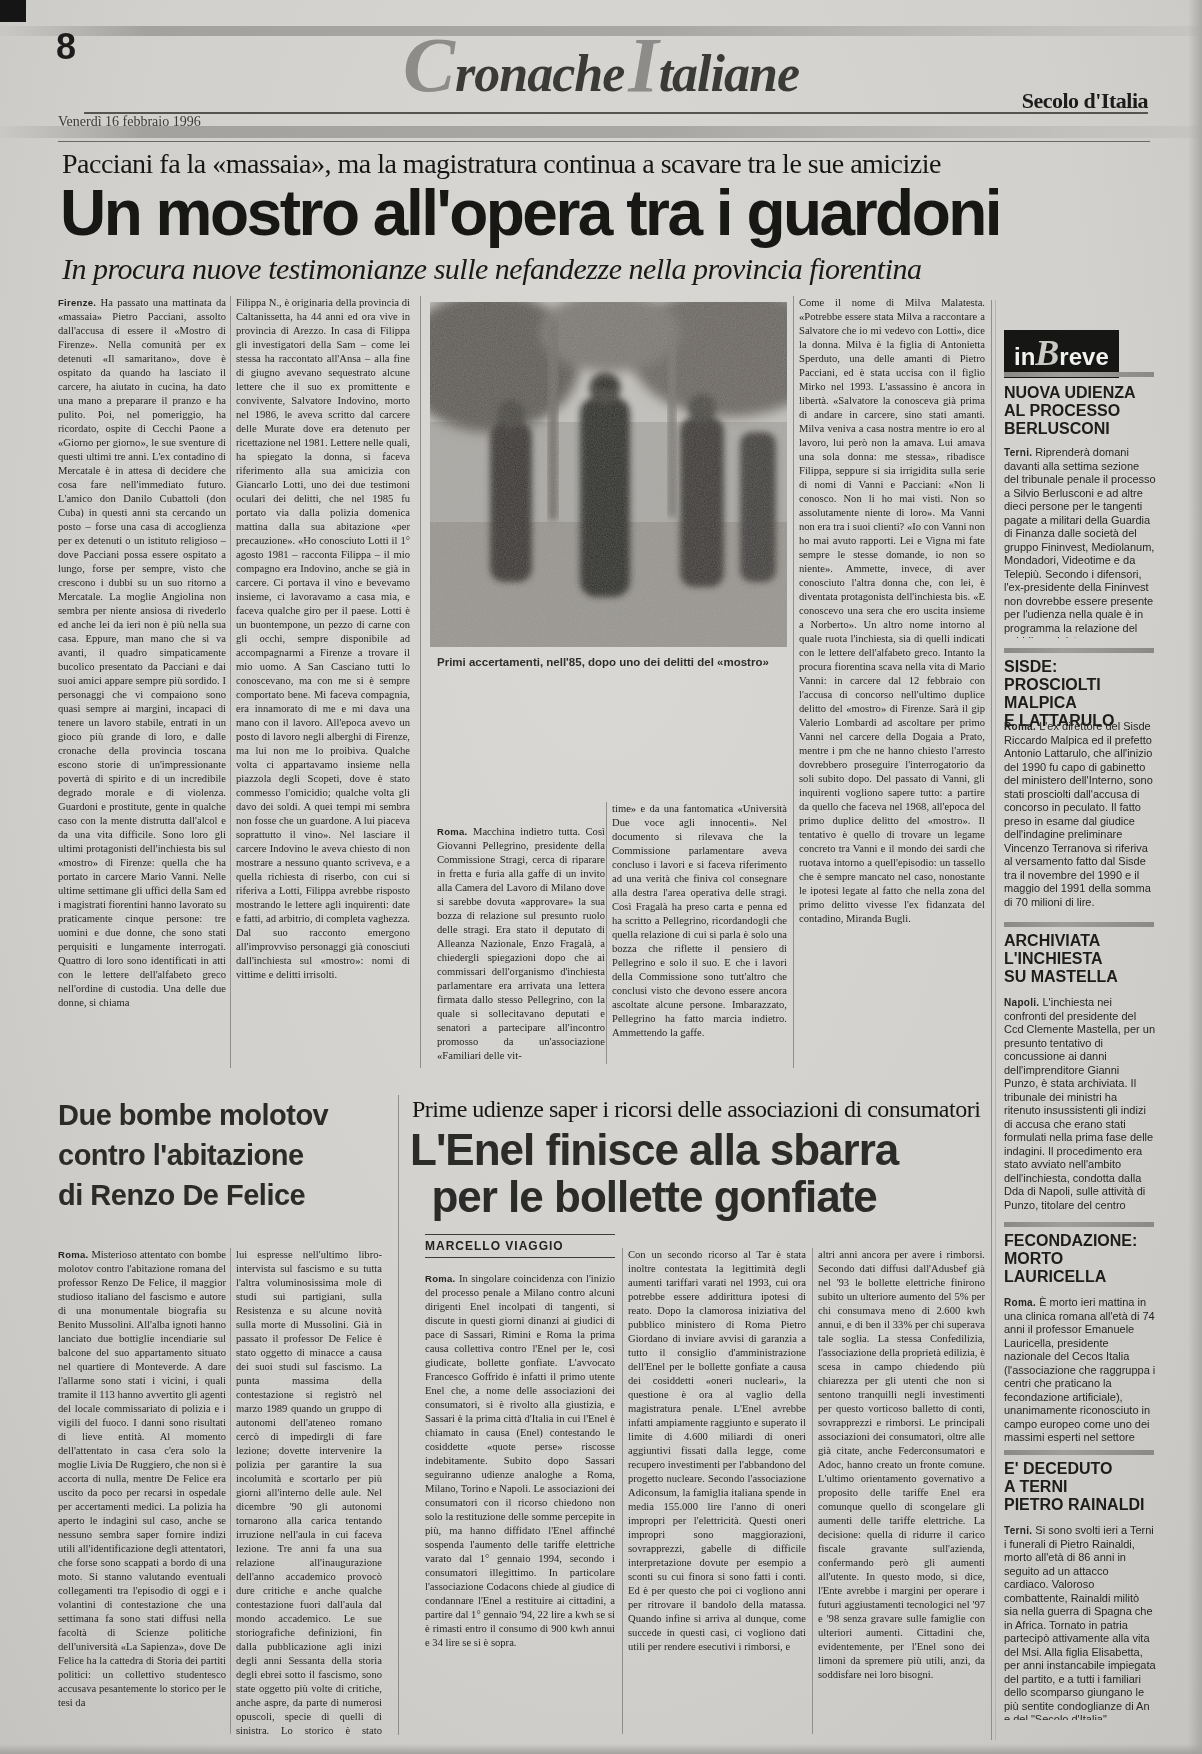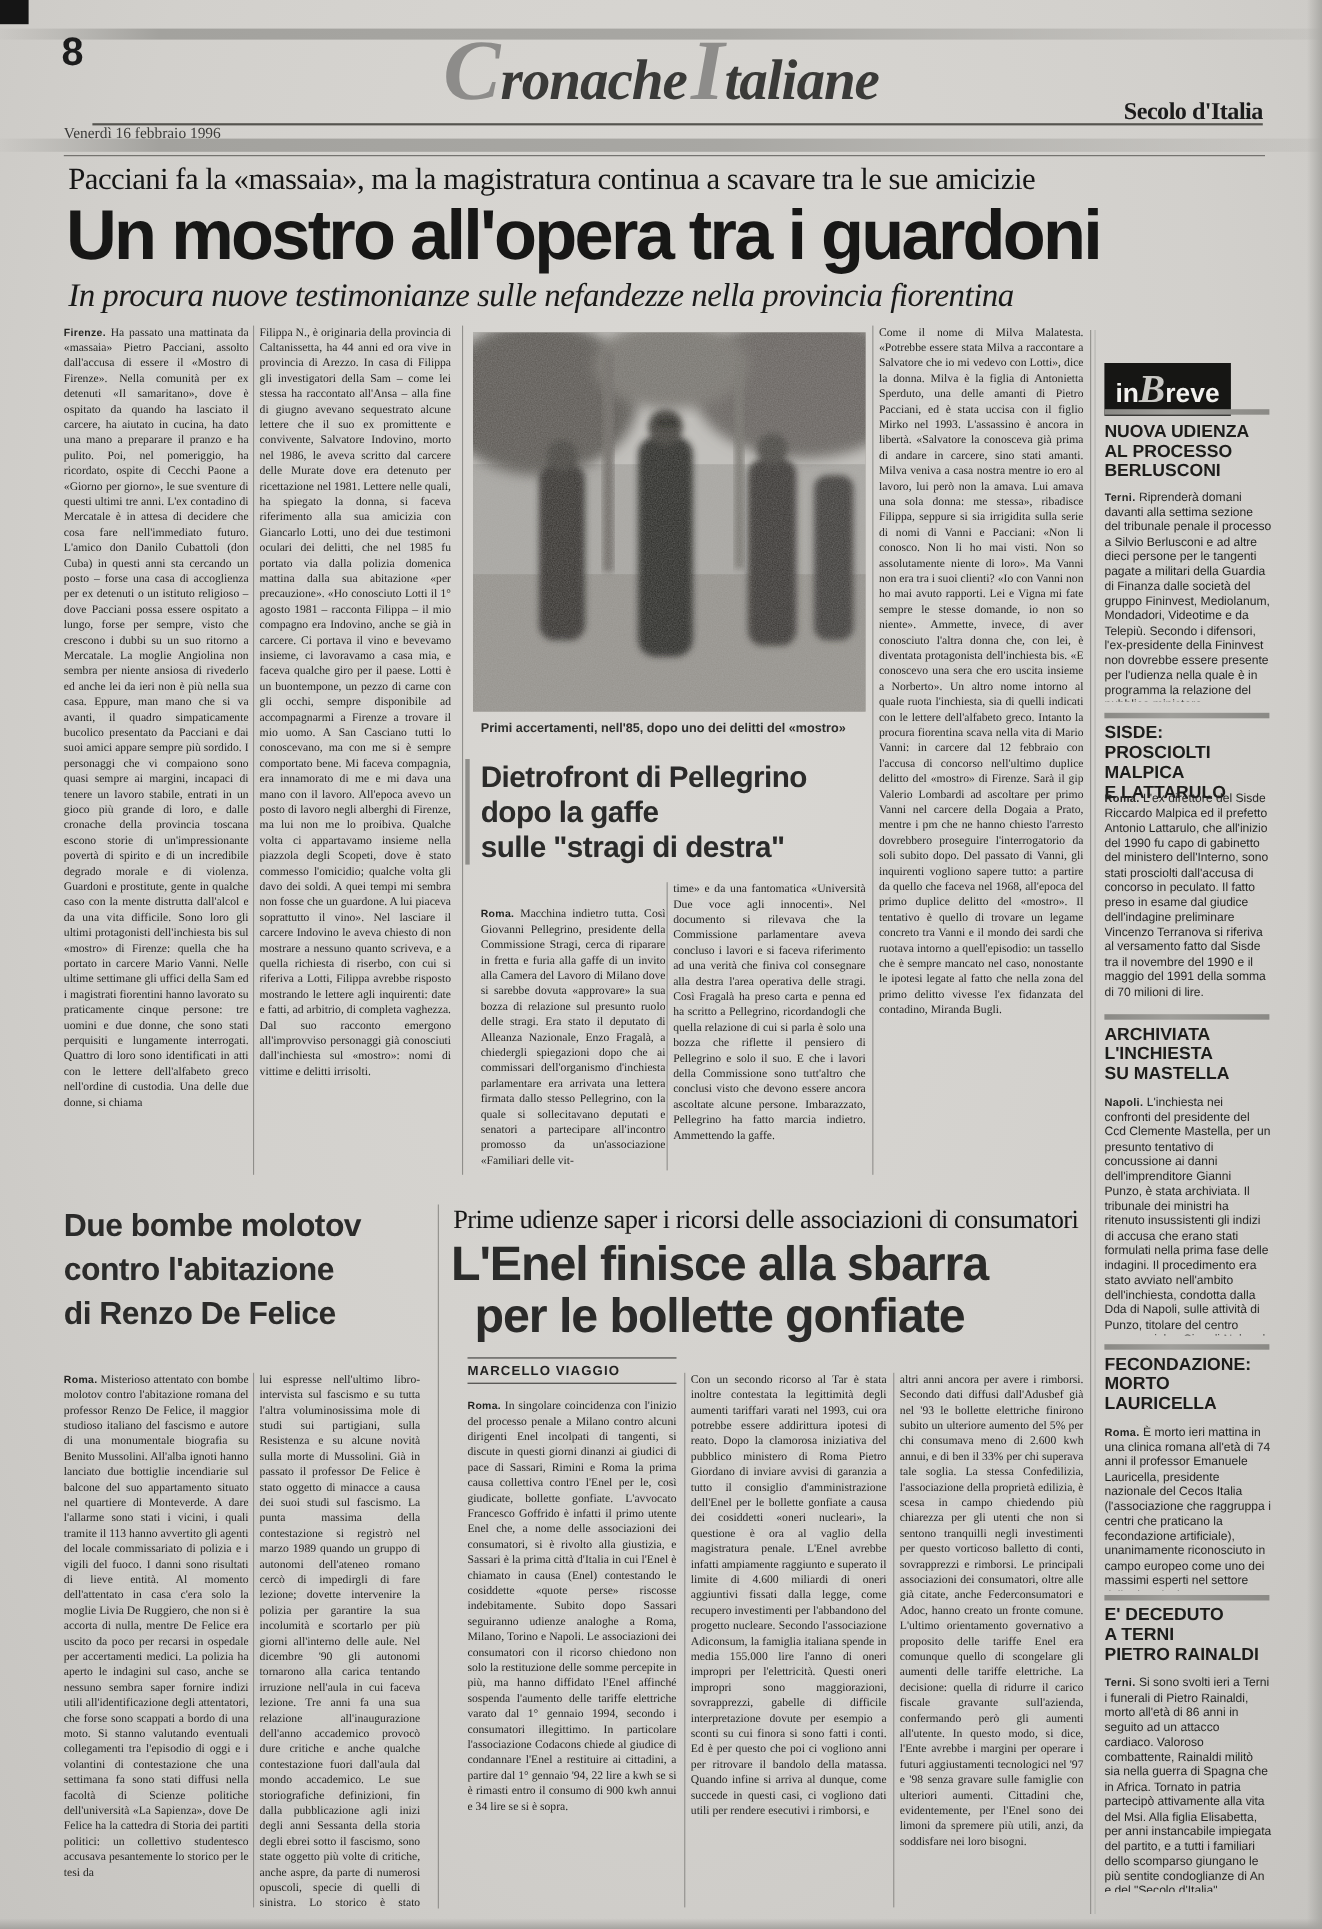--- a/index.html
+++ b/index.html
@@ -123,23 +123,20 @@
         <rect x="166" y="78" width="20" height="8" fill="#23221f"></rect>
         <rect x="250" y="115" width="44" height="170" rx="14" fill="#383632"></rect>
         <circle cx="272" cy="106" r="14" fill="#474540"></circle>
         <rect x="310" y="130" width="36" height="150" rx="12" fill="#3d3b37"></rect>
       </g>
       <rect width="357" height="345" filter="url(#grain)"></rect>
     </svg>
   </div>
   <div class="abs cap" style="left:437px;top:656px;width:350px;">Primi accertamenti, nell'85, dopo uno dei delitti del «mostro»</div>
 
-  <div class="abs subart-head" style="left:437px;top:690px;font-size:27px;line-height:32px;border-left:4px solid #8f8e8a;padding-left:10px;margin-left:-14px;">Dietrofront di Pellegrino
-dopo la gaffe
-sulle "stragi di destra"</div>
   <div class="abs bodycol" style="left:437px;top:802px;width:168px;height:262px;margin-top:23px;">
     <span class="city">Roma.</span>
     <span>Macchina indietro tutta. Così Giovanni Pellegrino, presidente della Commissione Stragi, cerca di riparare in fretta e furia alla gaffe di un invito alla Camera del Lavoro di Milano dove si sarebbe dovuta «approvare» la sua bozza di relazione sul presunto ruolo delle stragi. Era stato il deputato di Alleanza Nazionale, Enzo Fragalà, a chiedergli spiegazioni dopo che ai commissari dell'organismo d'inchiesta parlamentare era arrivata una lettera firmata dallo stesso Pellegrino, con la quale si sollecitavano deputati e senatori a partecipare all'incontro promosso da un'associazione «Familiari delle vit-</span>
   </div>
   <div class="abs vline" style="left:606px;top:802px;height:262px;"></div>
   <div class="abs bodycol" style="left:612px;top:802px;width:175px;height:262px;">
     <span>time» e da una fantomatica «Università Due voce agli innocenti». Nel documento si rilevava che la Commissione parlamentare aveva concluso i lavori e si faceva riferimento ad una verità che finiva col consegnare alla destra l'area operativa delle stragi. Così Fragalà ha preso carta e penna ed ha scritto a Pellegrino, ricordandogli che quella relazione di cui si parla è solo una bozza che riflette il pensiero di Pellegrino e solo il suo. E che i lavori della Commissione sono tutt'altro che conclusi visto che devono essere ancora ascoltate alcune persone. Imbarazzato, Pellegrino ha fatto marcia indietro. Ammettendo la gaffe.</span>
   </div>
 
   <div class="abs vline" style="left:793px;top:296px;height:772px;"></div>

